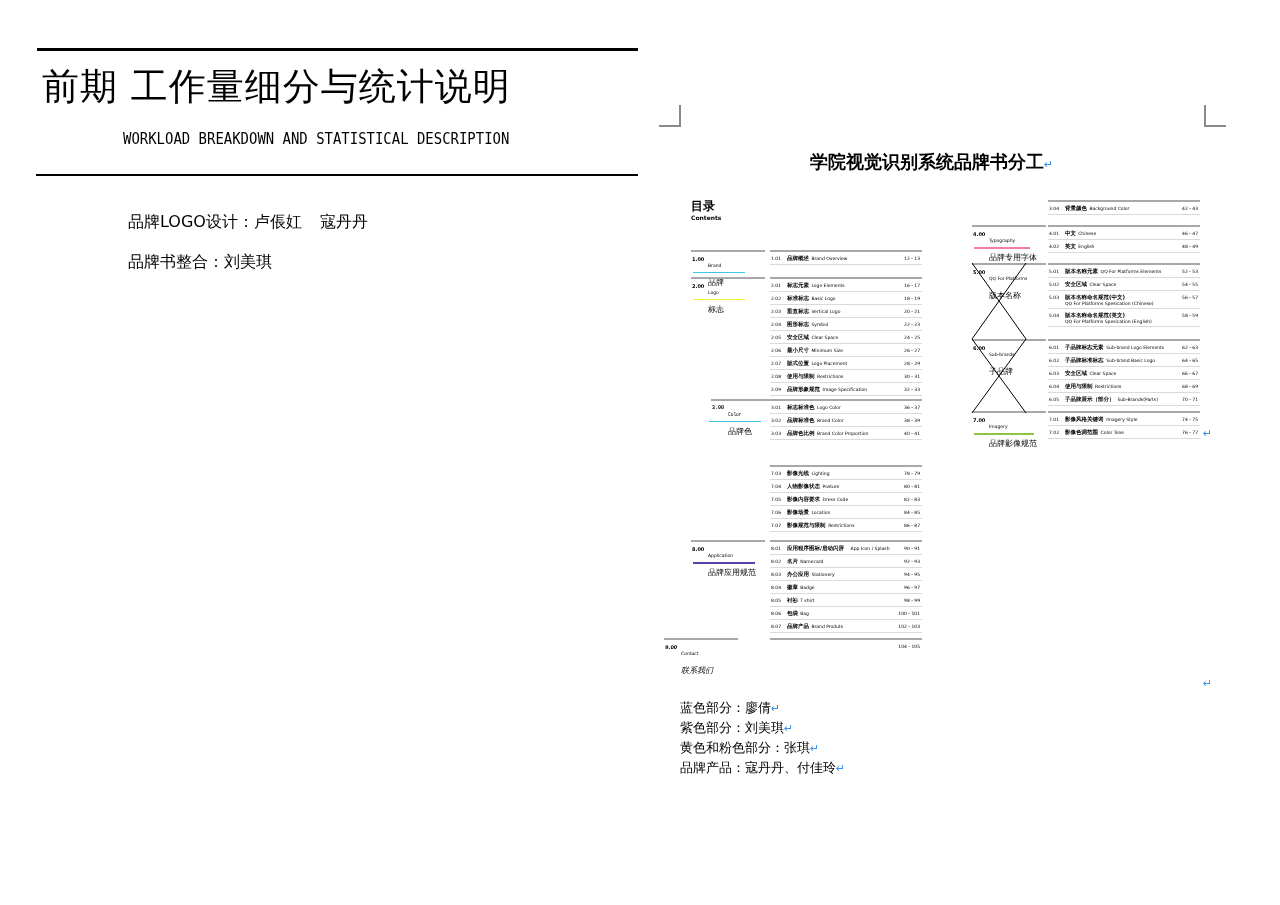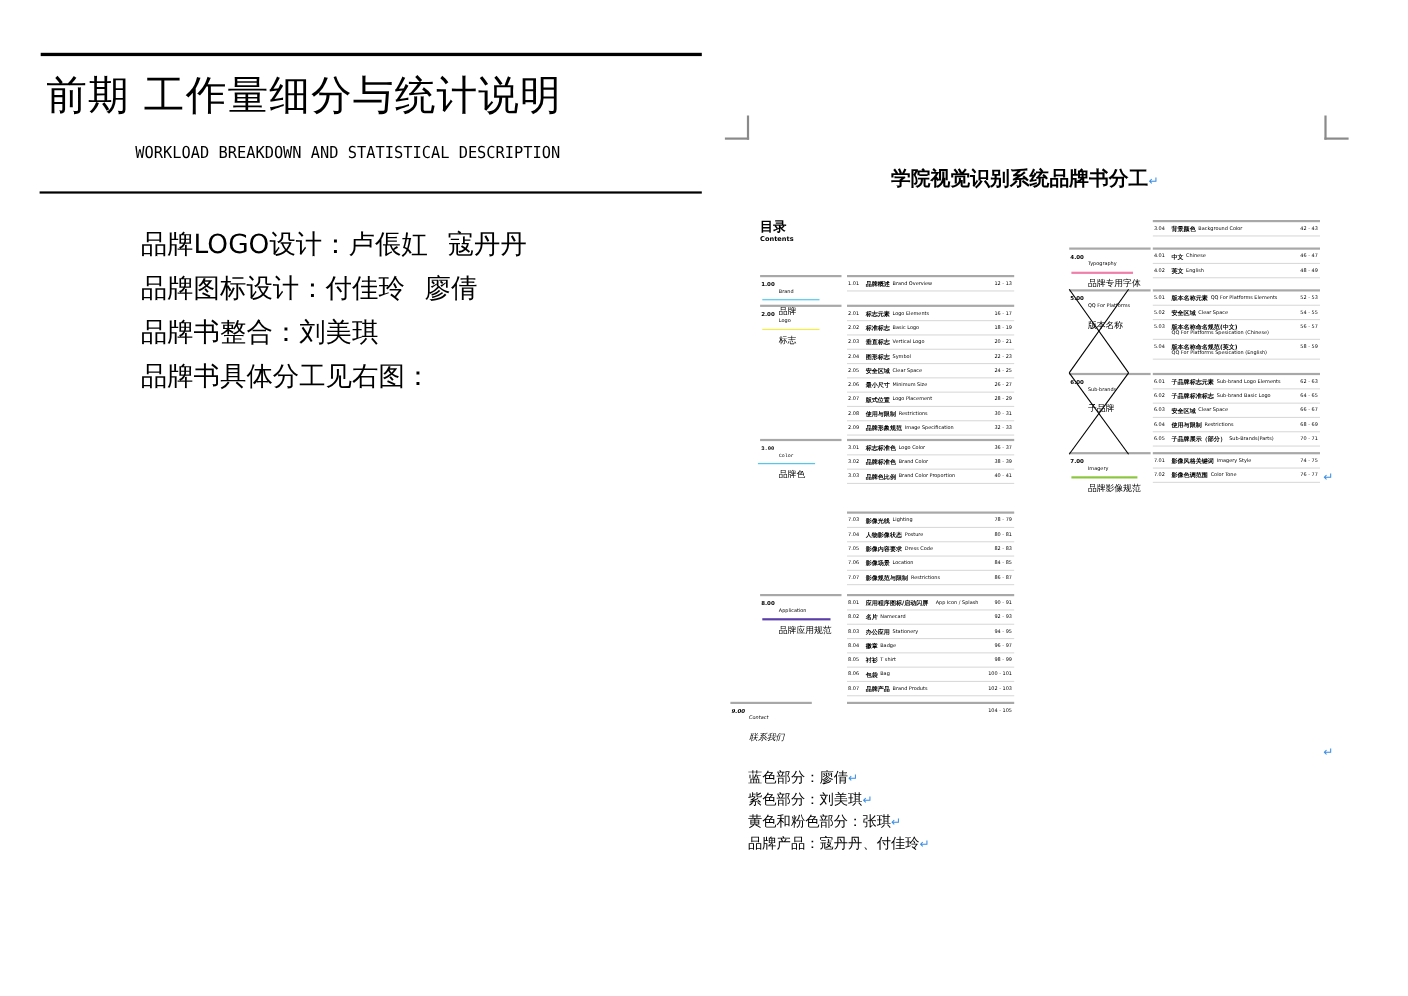--- a/index.html
+++ b/index.html
@@ -5,21 +5,21 @@
   html, body { margin: 0; padding: 0; }
   body {
     width: 1280px; height: 905px; background: #ffffff; position: relative; overflow: hidden;
     font-family: "DejaVu Sans", "Liberation Sans", sans-serif; color: #000;
   }
   
   .rule { position: absolute; background: #000; }
   .title-cn { position: absolute; left: 42px; top: 62px; font-size: 37px; letter-spacing: 1px; white-space: nowrap; }
   .title-en { position: absolute; left: 123px; top: 130px; font-family: "DejaVu Sans Mono", "Liberation Mono", monospace; font-size: 15px; letter-spacing: 0px; white-space: nowrap; transform: scaleX(0.93); transform-origin: left top; }
   .credits { position: absolute; left: 128px; top: 207px; }
-  .credit { font-size: 24px; height: 40px; line-height: 30px; white-space: nowrap; }
+  .credit { font-size: 16px; height: 40px; line-height: 30px; white-space: nowrap; }
   .credit .gap { display: inline-block; width: 18px; }
 
   
   .corner { position: absolute; border-color: #8a8a8a; border-style: solid; width: 20px; height: 20px; }
   .doc-title { position: absolute; left: 810px; top: 150px; font-size: 18px; font-weight: bold; white-space: nowrap; text-align: center; }
   .para-mark { color: #3a8ee6; font-size: 11px; font-weight: normal; }
   .toc-head-cn { position: absolute; left: 691px; top: 198px; font-size: 12px; font-weight: bold; }
   .toc-head-en { position: absolute; left: 691px; top: 214px; font-size: 6px; font-weight: bold; }
 
   .sec { position: absolute; width: 74px; }
@@ -49,27 +49,21 @@
 <div class="rule" style="left:37px;top:48px;width:601px;height:3px;"></div>
 <div class="title-cn">前期 工作量细分与统计说明</div>
 <div class="title-en">WORKLOAD BREAKDOWN AND STATISTICAL DESCRIPTION</div>
 <div class="rule" style="left:36px;top:174px;width:602px;height:2px;"></div>
 
 <div class="credits">
   <div class="credit">
     <span>品牌LOGO设计：</span><span>卢倀妅</span><span class="gap"></span><span>寇丹丹</span>
   </div>
   <div class="credit">
-    <span>品牌图标设计：</span><span>付佳玲</span><span class="gap"></span><span>廖倩</span>
-  </div>
-  <div class="credit">
     <span>品牌书整合：</span><span>刘美琪</span>
-  </div>
-  <div class="credit">
-    <span>品牌书具体分工见右图：</span>
   </div>
 </div>
 
 <div class="corner" style="left:659px;top:105px;border-width:0 2px 2px 0;"></div>
 <div class="corner" style="left:1204px;top:105px;border-width:0 0 2px 2px;"></div>
 
 <div class="doc-title">
   <span>学院视觉识别系统品牌书分工</span><span class="para-mark">↵</span>
 </div>
 
@@ -150,21 +144,21 @@
         <span class="ren" style="left: 47px;">Restrictions</span>
         <span class="rp">30 - 31</span>
       </div>
       <div class="row">
         <span class="rn">2.09</span>
         <span class="rcn">品牌形象规范</span>
         <span class="ren" style="left: 52.6px;">Image Specification</span>
         <span class="rp">32 - 33</span>
       </div>
     </div>
-    <div class="sec" style="left: 691px; top: 399px; font-family: Liberation Mono, monospace;">
+    <div class="sec" style="left: 711px; top: 399px; font-family: Liberation Mono, monospace;">
       <div class="bar"></div>
       <span class="num">3.00</span>
       <span class="cn">品牌色</span>
       <span class="en">Color</span>
       <div class="under" style="background: rgb(63, 196, 238); left: -2px; width: 52px;"></div>
     </div>
     <div class="list" style="left: 770px; top: 399px;">
       <div class="topbar"></div>
       <div class="row">
         <span class="rn">3.01</span>

